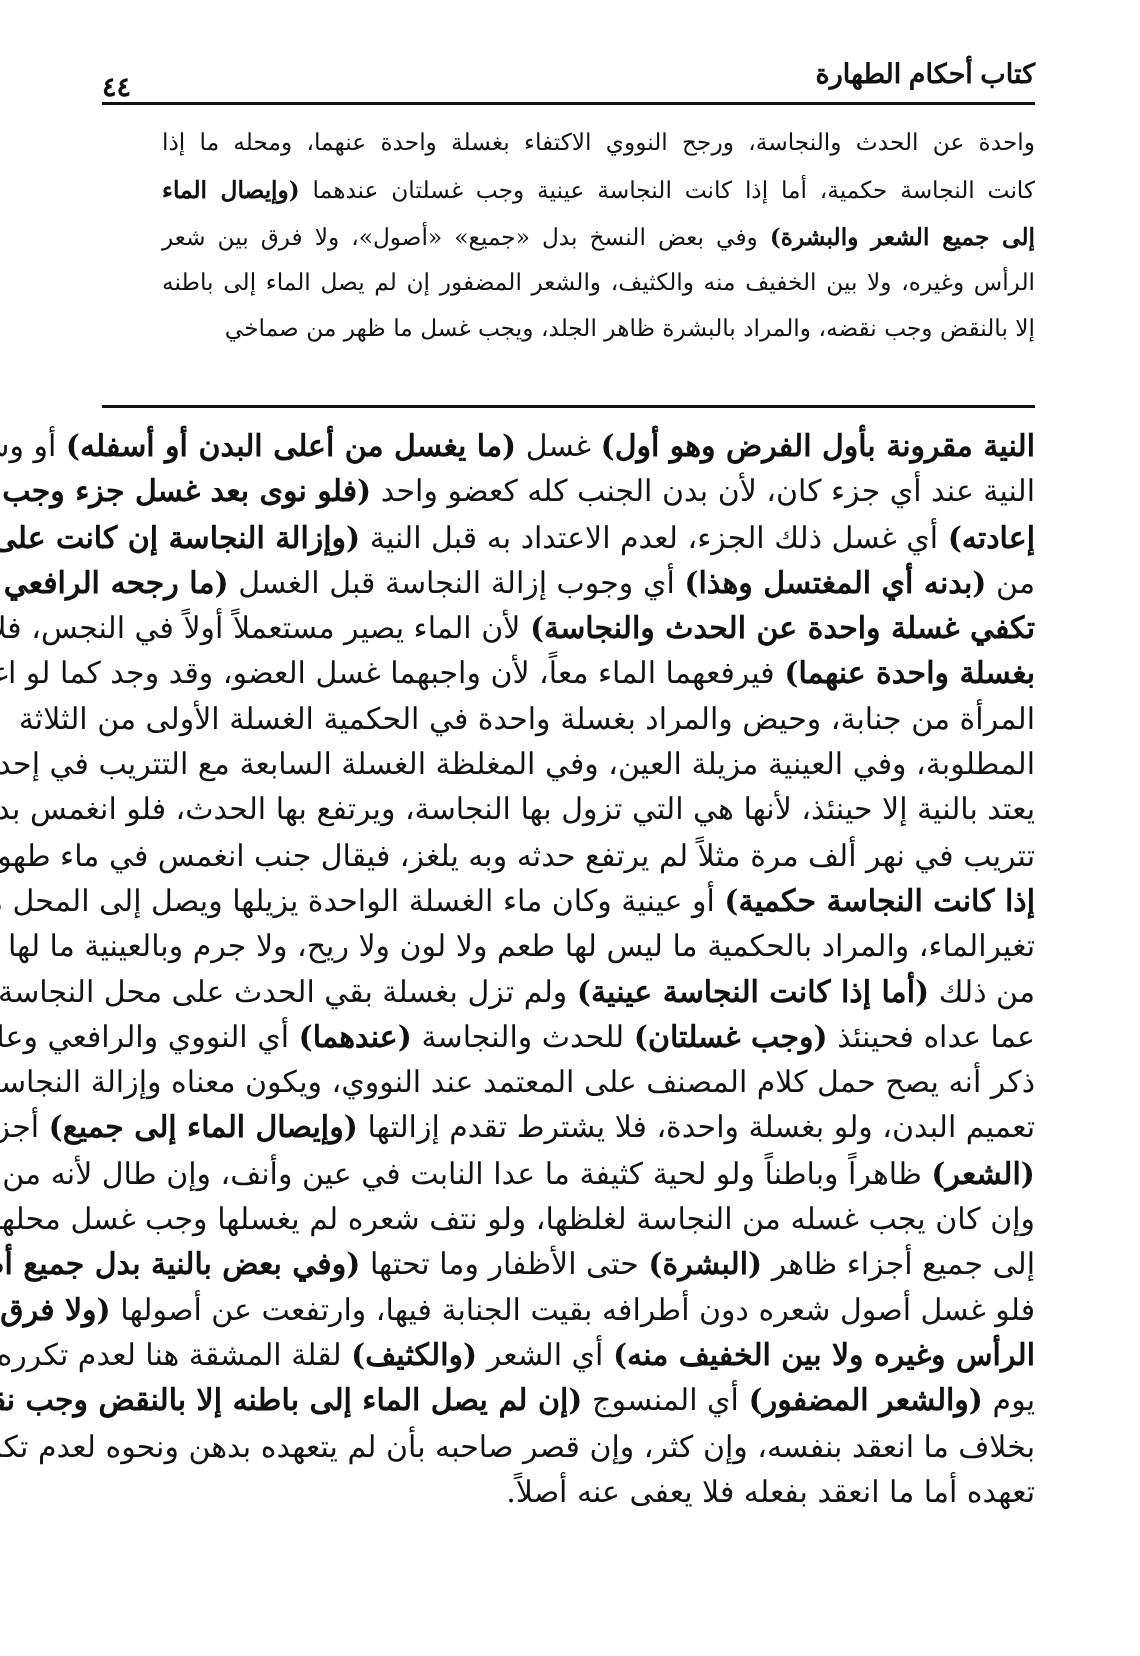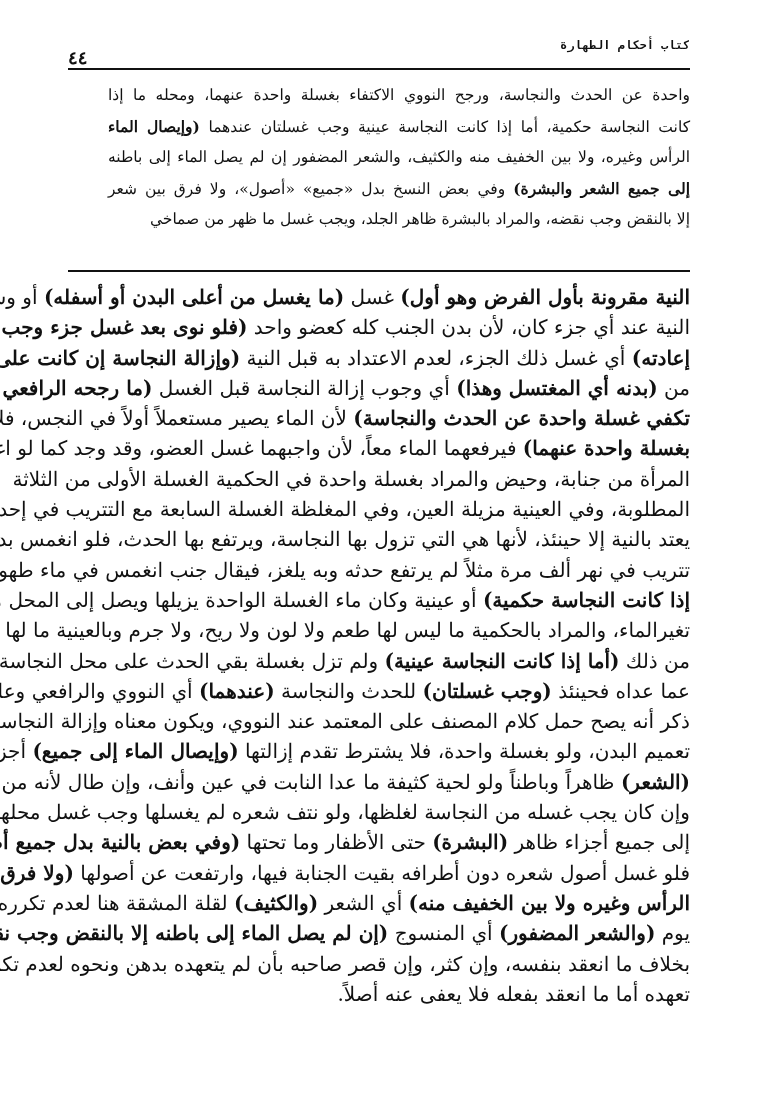--- a/index.html
+++ b/index.html
@@ -1,22 +1,22 @@
 <!DOCTYPE html>
 <html><head>
 <meta charset="utf-8">
 <style>
   html, body { margin: 0; padding: 0; background: #ffffff; }
   body { width: 760px; height: 1104px; position: relative; overflow: hidden;
          font-family: "DejaVu Sans", "Liberation Sans", sans-serif; color: #111; }
   .page { position: absolute; left: 0; top: 0; width: 760px; height: 1104px; }
   .header { position: absolute; left: 68px; width: 622px; top: 38px; height: 26px;
             direction: rtl; }
-  .running-title { position: absolute; right: 0; top: 0; font-weight: bold; font-size: 12px;
-                   font-family: Liberation Mono, monospace; }
+  .running-title { position: absolute; right: 0; top: 0; font-weight: bold; font-size: 18px;
+                   font-family: Liberation Sans, sans-serif; }
   .page-number { position: absolute; left: 0; top: -2px; font-weight: bold; font-size: 18px;
                  font-family: "DejaVu Serif", "Liberation Serif", serif; margin-top: 11px; }
   .header-rule { position: absolute; left: 68px; width: 622px; top: 68px; height: 0;
                  border-top: 2px solid #111; }
   .main-text { position: absolute; left: 68px; width: 622px; top: 80px; direction: rtl; }
   .line { height: 31px; line-height: 31px; font-size: 15.5px; white-space: nowrap;
           text-align: justify; text-align-last: justify;
           font-family: "DejaVu Serif", "Liberation Serif", serif; margin-left: 40px; }
   .line.last { text-align-last: right; }
   .b { font-weight: bold; }
@@ -31,22 +31,22 @@
 <div class="page">
   <div class="header">
     <span class="running-title">كتاب أحكام الطهارة</span>
     <span class="page-number">٤٤</span>
   </div>
   <div class="header-rule"></div>
 
   <div class="main-text" id="main-text">
       <div class="line"><span>واحدة عن الحدث والنجاسة، ورجح النووي الاكتفاء بغسلة واحدة عنهما، ومحله ما إذا</span></div>
       <div class="line"><span>كانت النجاسة حكمية، أما إذا كانت النجاسة عينية وجب غسلتان عندهما </span><span class="b">(وإيصال الماء</span></div>
+      <div class="line"><span class="b">إلى جميع الشعر والبشرة)</span><span>  وفي بعض النسخ بدل «جميع» «أصول»، ولا فرق بين شعر</span></div>
       <div class="line"><span>الرأس وغيره، ولا بين الخفيف منه والكثيف، والشعر المضفور إن لم يصل الماء إلى باطنه</span></div>
-      <div class="line"><span class="b">إلى جميع الشعر والبشرة)</span><span>  وفي بعض النسخ بدل «جميع» «أصول»، ولا فرق بين شعر</span></div>
       <div class="line last"><span>إلا بالنقض وجب نقضه، والمراد بالبشرة ظاهر الجلد، ويجب غسل ما ظهر من صماخي</span></div>
     </div>
 
   <div class="footnote-rule"></div>
 
   <div class="commentary" id="commentary">
       <div class="line"><span class="b">النية مقرونة بأول الفرض وهو أول)</span><span> غسل </span><span class="b">(ما يغسل من أعلى البدن أو أسفله)</span><span> أو وسطه فتكفي</span></div>
       <div class="line"><span>النية عند أي جزء كان، لأن بدن الجنب كله كعضو واحد </span><span class="b">(فلو نوى بعد غسل جزء وجب</span></div>
       <div class="line"><span class="b">إعادته)</span><span> أي غسل ذلك الجزء، لعدم الاعتداد به قبل النية </span><span class="b">(وإزالة النجاسة إن كانت على)</span><span> شيء</span></div>
       <div class="line"><span>من </span><span class="b">(بدنه أي المغتسل وهذا)</span><span> أي وجوب إزالة النجاسة قبل الغسل </span><span class="b">(ما رجحه الرافعي وعليه فلا</span></div>

